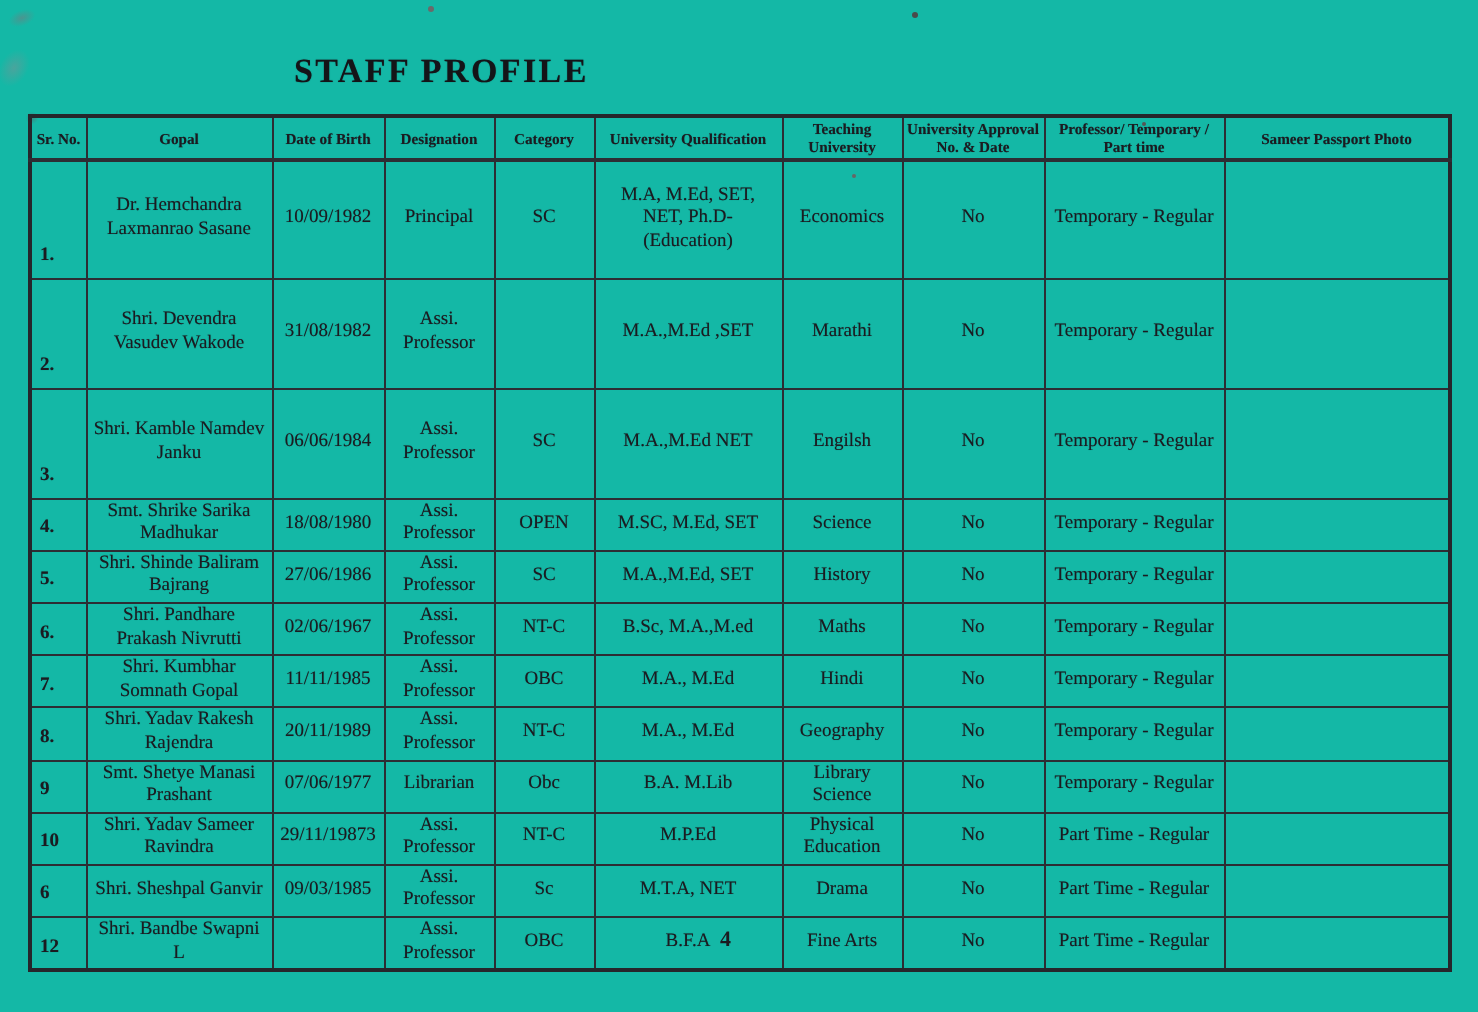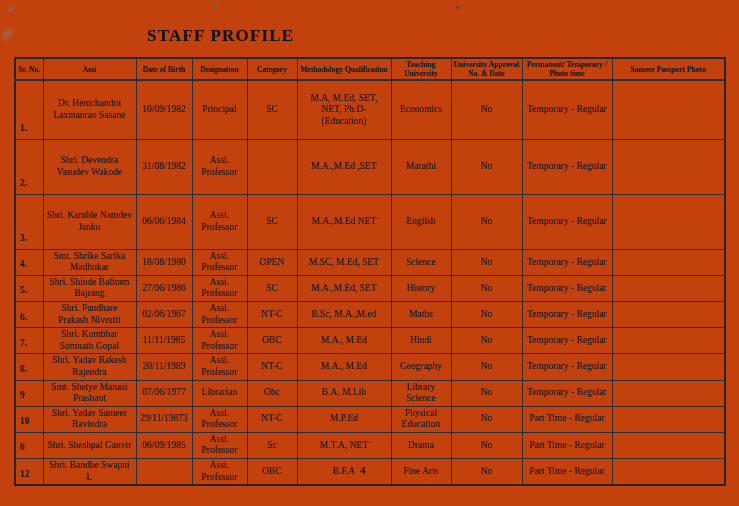--- a/index.html
+++ b/index.html
@@ -6,21 +6,21 @@
   html, body { width: 739px; height: 506px; }
   body {
     font-family: "Liberation Serif", "DejaVu Serif", serif;
     background: #ffffff;
     color: #1b1b20;
     position: relative;
     overflow: hidden;
   }
   .page {
     position: absolute; inset: 0;
-    background: #c2410c;
+    background: #14b8a6;
   }
   .doc-title {
     position: absolute;
     left: 147px; top: 26px;
     font-size: 17px;
     font-weight: bold;
     letter-spacing: 1.2px;
     color: #141418;
     text-shadow: 0 0 0.5px rgba(20,20,25,0.55);
   }
@@ -109,28 +109,28 @@
         <col style="width:50px">
         <col style="width:94px">
       <col style="width:60px">
         <col style="width:71px">
         <col style="width:90px">
       <col style="width:113px">
     </colgroup>
     <thead>
       <tr>
         <th>Sr. No.</th>
-        <th>Assi</th>
+        <th>Gopal</th>
         <th>Date of Birth</th>
         <th>Designation</th>
         <th>Category</th>
-        <th>Methodology Qualification</th>
+        <th>University Qualification</th>
         <th>Teaching University</th>
         <th>University Approval No. &amp; Date</th>
-        <th>Permanent/ Temporary / Photo time</th>
+        <th>Professor/ Temporary / Part time</th>
         <th>Sameer Passport Photo</th>
       </tr>
     </thead>
     <tbody id="table-body">
         <tr style="height: 59px;">
           <td>1.</td>
           <td>Dr. Hemchandra Laxmanrao Sasane</td>
           <td>10/09/1982</td>
           <td>Principal</td>
           <td>SC</td>
@@ -244,21 +244,21 @@
           <td>NT-C</td>
           <td>M.P.Ed</td>
           <td>Physical Education</td>
           <td>No</td>
           <td>Part Time - Regular</td>
           <td></td>
         </tr>
         <tr style="height: 21px;">
           <td>6</td>
           <td>Shri. Sheshpal Ganvir</td>
-          <td>06/09/1985</td>
+          <td>09/03/1985</td>
           <td>Assi. Professor</td>
           <td>Sc</td>
           <td>M.T.A, NET</td>
           <td>Drama</td>
           <td>No</td>
           <td>Part Time - Regular</td>
           <td></td>
         </tr>
         <tr style="height: 22px;">
           <td>12</td>

